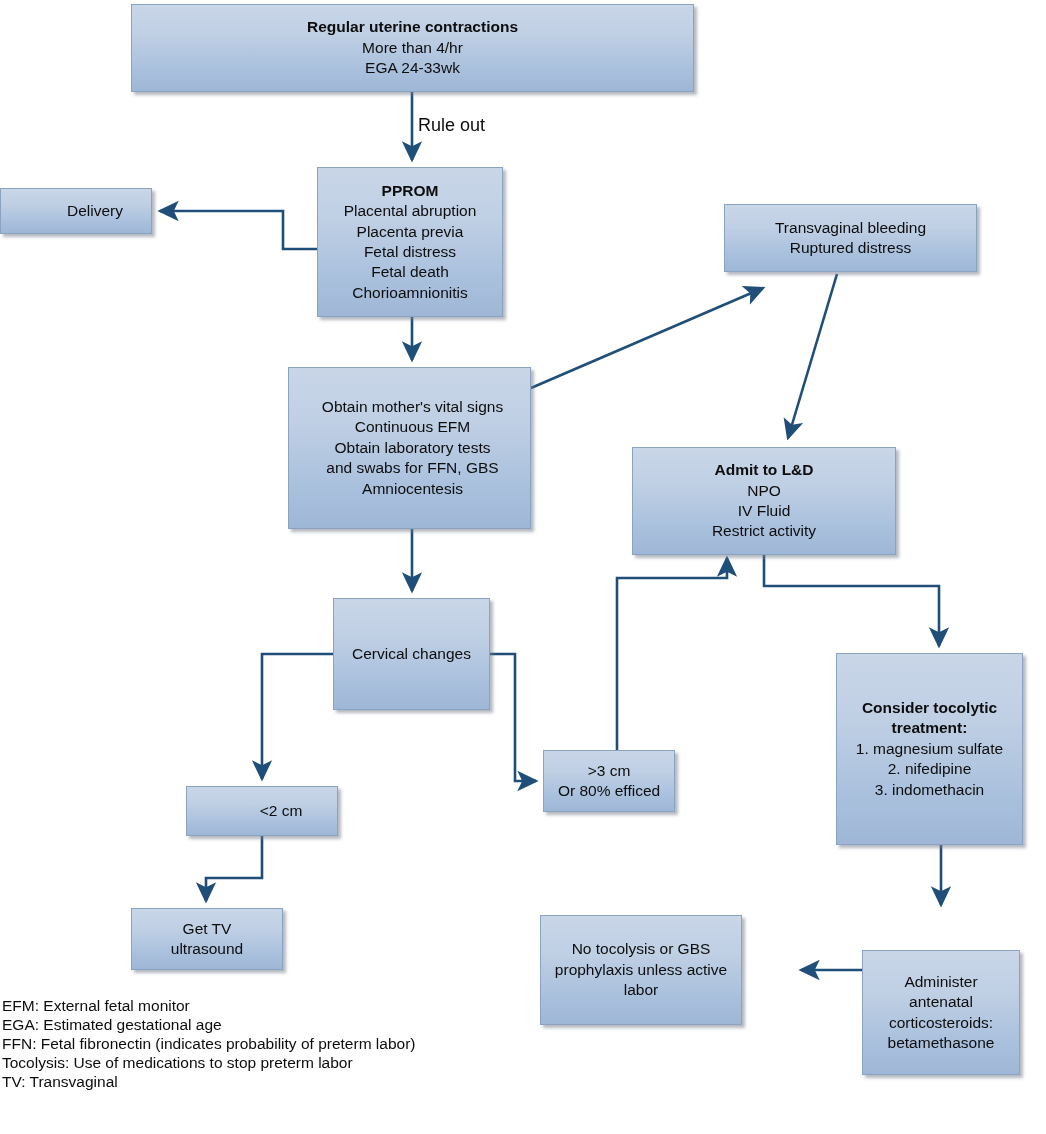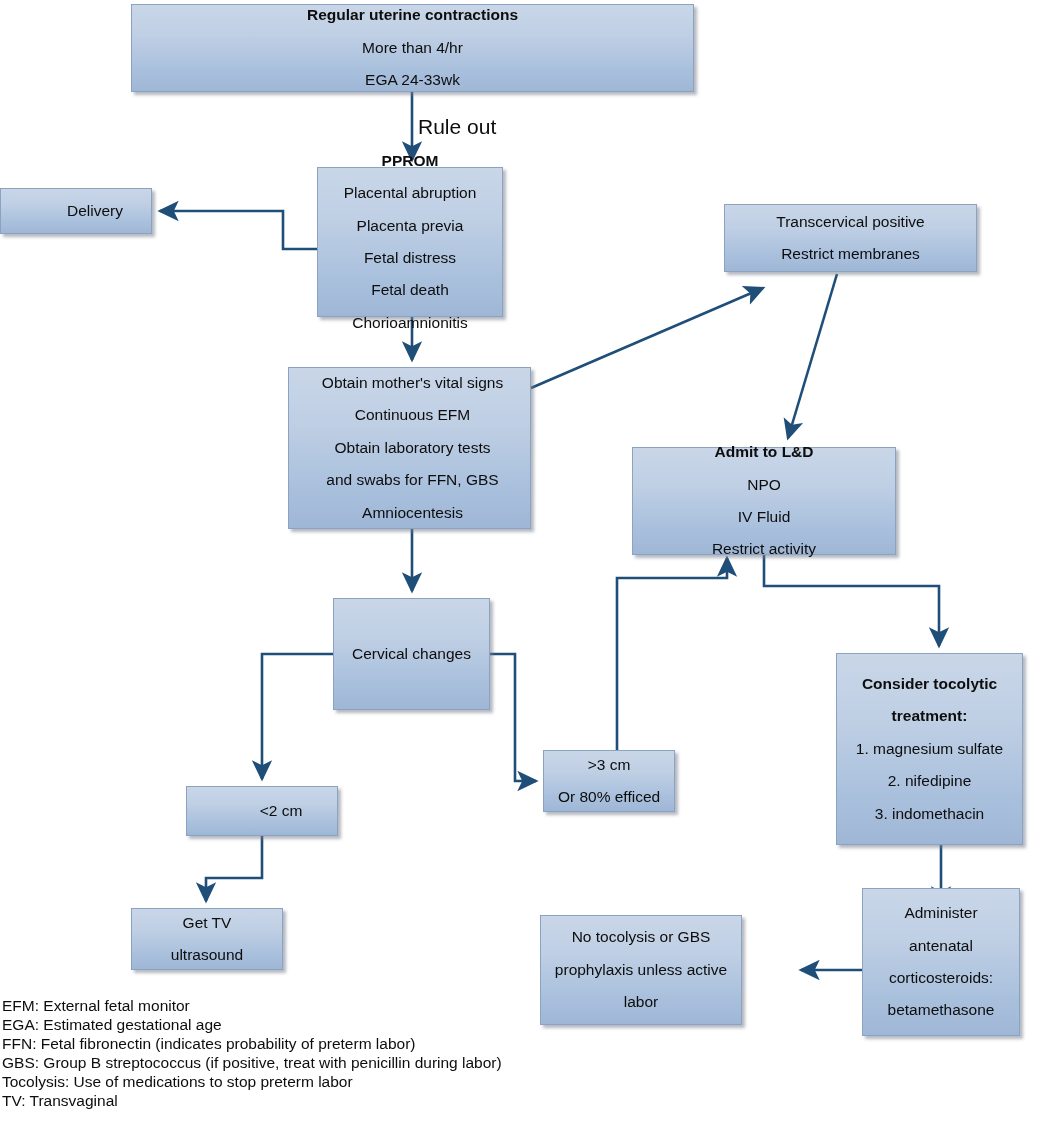--- a/index.html
+++ b/index.html
@@ -33,27 +33,26 @@
     background: linear-gradient(to bottom, #c9d6e8 0%, #bfcfe4 35%, #a9c0dd 75%, #9fb7d6 100%);
     box-shadow: 3px 3px 3px rgba(120,128,140,0.55);
     display: flex;
     flex-direction: column;
     justify-content: center;
     text-align: center;
     font-size: 15.5px;
     line-height: 1.32;
     color: #0d0d0d;
     padding: 4px 6px;
-    gap: 12px;
   }
   .node .ln { display: block; white-space: nowrap; }
   .node .ln.bold { font-weight: bold; }
   .edge-label {
     position: absolute;
-    font-size: 21px;
+    font-size: 18px;
     color: #0d0d0d;
     white-space: nowrap;
   }
   #legend {
     position: absolute;
     left: 2px;
     font-size: 15.5px;
     line-height: 19px;
     color: #0d0d0d;
     white-space: nowrap;
@@ -112,22 +111,22 @@
       </div>
       <div class="node" style="left: 317px; top: 167px; width: 186px; height: 150px;">
         <span class="ln bold">PPROM</span>
         <span class="ln">Placental abruption</span>
         <span class="ln">Placenta previa</span>
         <span class="ln">Fetal distress</span>
         <span class="ln">Fetal death</span>
         <span class="ln">Chorioamnionitis</span>
       </div>
       <div class="node" style="left: 724px; top: 204px; width: 253px; height: 68px;">
-        <span class="ln">Transcervical positive</span>
-        <span class="ln">Restrict membranes</span>
+        <span class="ln">Transvaginal bleeding</span>
+        <span class="ln">Ruptured distress</span>
       </div>
       <div class="node" style="left: 288px; top: 367px; width: 243px; height: 162px; padding-left: 12px;">
         <span class="ln">Obtain mother's vital signs</span>
         <span class="ln">Continuous EFM</span>
         <span class="ln">Obtain laboratory tests</span>
         <span class="ln">and swabs for FFN, GBS</span>
         <span class="ln">Amniocentesis</span>
       </div>
       <div class="node" style="left: 632px; top: 447px; width: 264px; height: 108px;">
         <span class="ln bold">Admit to L&amp;D</span>
@@ -154,34 +153,33 @@
       </div>
       <div class="node" style="left: 131px; top: 908px; width: 152px; height: 62px;">
         <span class="ln">Get TV</span>
         <span class="ln">ultrasound</span>
       </div>
       <div class="node" style="left: 540px; top: 915px; width: 202px; height: 110px;">
         <span class="ln">No tocolysis or GBS</span>
         <span class="ln">prophylaxis unless active</span>
         <span class="ln">labor</span>
       </div>
-      <div class="node" style="left: 862px; top: 888px; width: 158px; height: 148px;">
+      <div class="node" style="left: 862px; top: 950px; width: 158px; height: 125px;">
         <span class="ln">Administer</span>
         <span class="ln">antenatal</span>
         <span class="ln">corticosteroids:</span>
         <span class="ln">betamethasone</span>
       </div>
     </div>
 
   <div id="edge-labels-layer">
       <div class="edge-label" style="left: 418px; top: 115px;">Rule out</div>
     </div>
 
   <div id="legend" style="left: 2px; top: 996px;">
       <span class="lg">EFM: External fetal monitor</span>
       <span class="lg">EGA: Estimated gestational age</span>
       <span class="lg">FFN: Fetal fibronectin (indicates probability of preterm labor)</span>
-      <span class="lg">GBS: Group B streptococcus (if positive, treat with penicillin during labor)</span>
       <span class="lg">Tocolysis: Use of medications to stop preterm labor</span>
       <span class="lg">TV: Transvaginal</span>
     </div>
 
 </div>
 
 </body></html>

